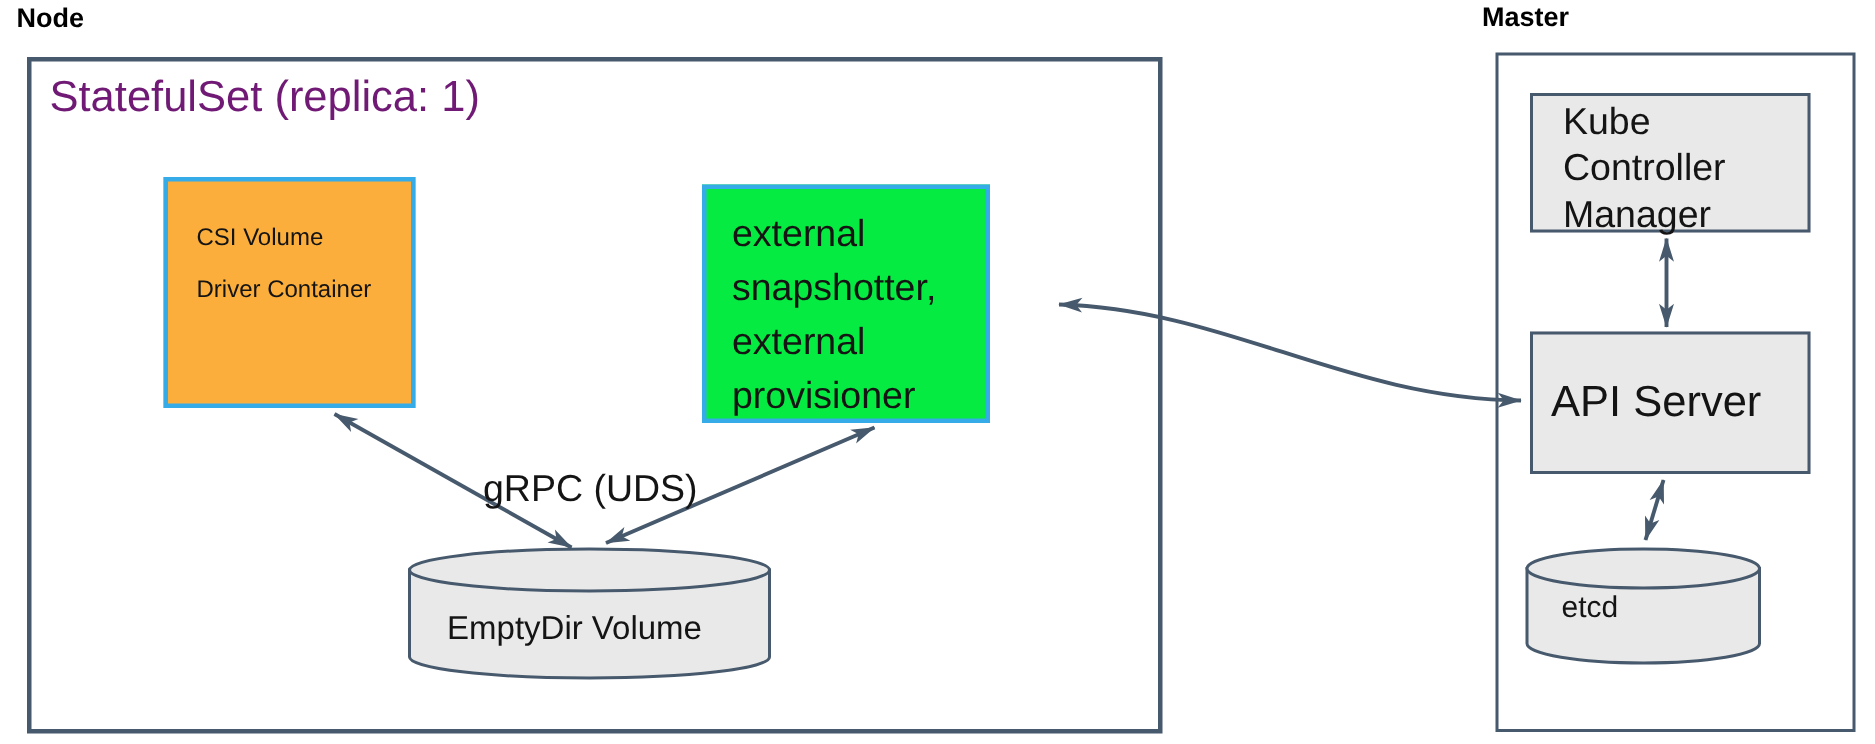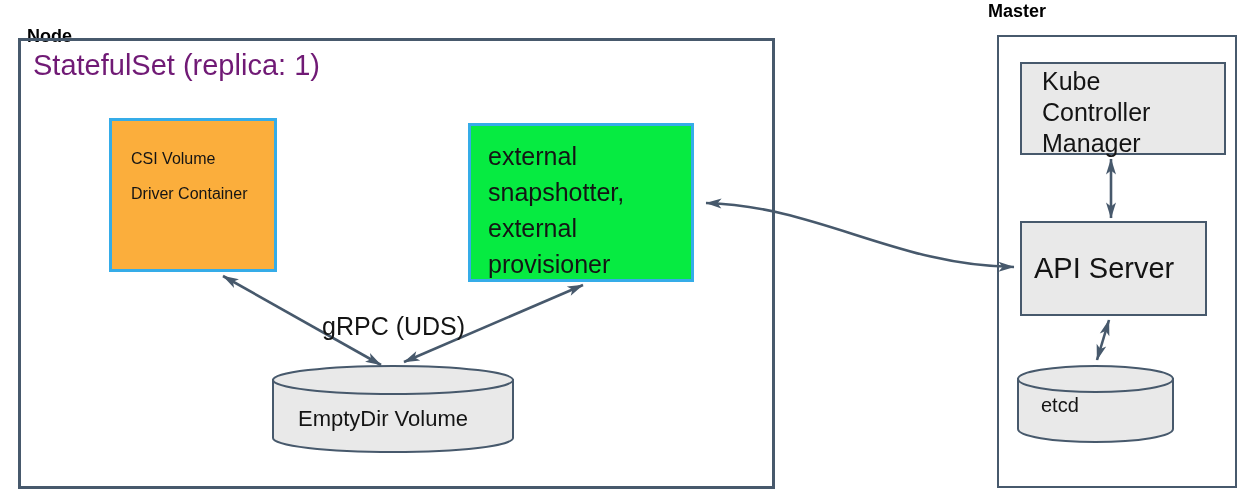--- a/index.html
+++ b/index.html
@@ -21,21 +21,21 @@
     background: var(--bg);
     overflow: hidden;
   }
   .abs { position: absolute; }
   .section-label {
     font-size: 18px;
     font-weight: 700;
     color: #000;
     white-space: nowrap;
   }
-  .node-label   { left: 27px;  top: 2px; margin-top: 24px; }
+  .node-label   { left: 11px;  top: 2px; }
   .master-label { left: 988px; top: 1px; }
 
   .outline-box { background: transparent; }
   .node-box {
     left: 18px; top: 38px; width: 757px; height: 451px;
     border: 3px solid var(--stroke);
   }
   .master-box {
     left: 997px; top: 35px; width: 240px; height: 453px;
     border: 2px solid var(--stroke);
@@ -48,29 +48,29 @@
   }
   .csi-box {
     left: 109px; top: 118px; width: 168px; height: 154px;
     background: var(--csi_fill);
     border: 3px solid var(--cyan_border);
     padding: 20px 12px 0 19px;
     font-size: 16px;
     line-height: 35px;
   }
   .sidecar-box {
-    left: 468px; top: 123px; width: 226px; height: 159px;
+    left: 468px; top: 123px; width: 192px; height: 159px;
     background: var(--sidecar_fill);
     border: 3px solid var(--cyan_border);
     padding: 12px 14px 0 17px;
     font-size: 25px;
     line-height: 36px;
   }
   .kcm-box {
-    left: 1020px; top: 62px; width: 206px; height: 93px;
+    left: 1020px; top: 62px; width: 187px; height: 93px;
     background: var(--gray_fill);
     border: 2px solid var(--stroke);
     padding: 2px 10px 0 20px;
     font-size: 25px;
     line-height: 31px;
   }
   .api-box {
     left: 1020px; top: 221px; width: 187px; height: 95px;
     background: var(--gray_fill);
     border: 2px solid var(--stroke);

